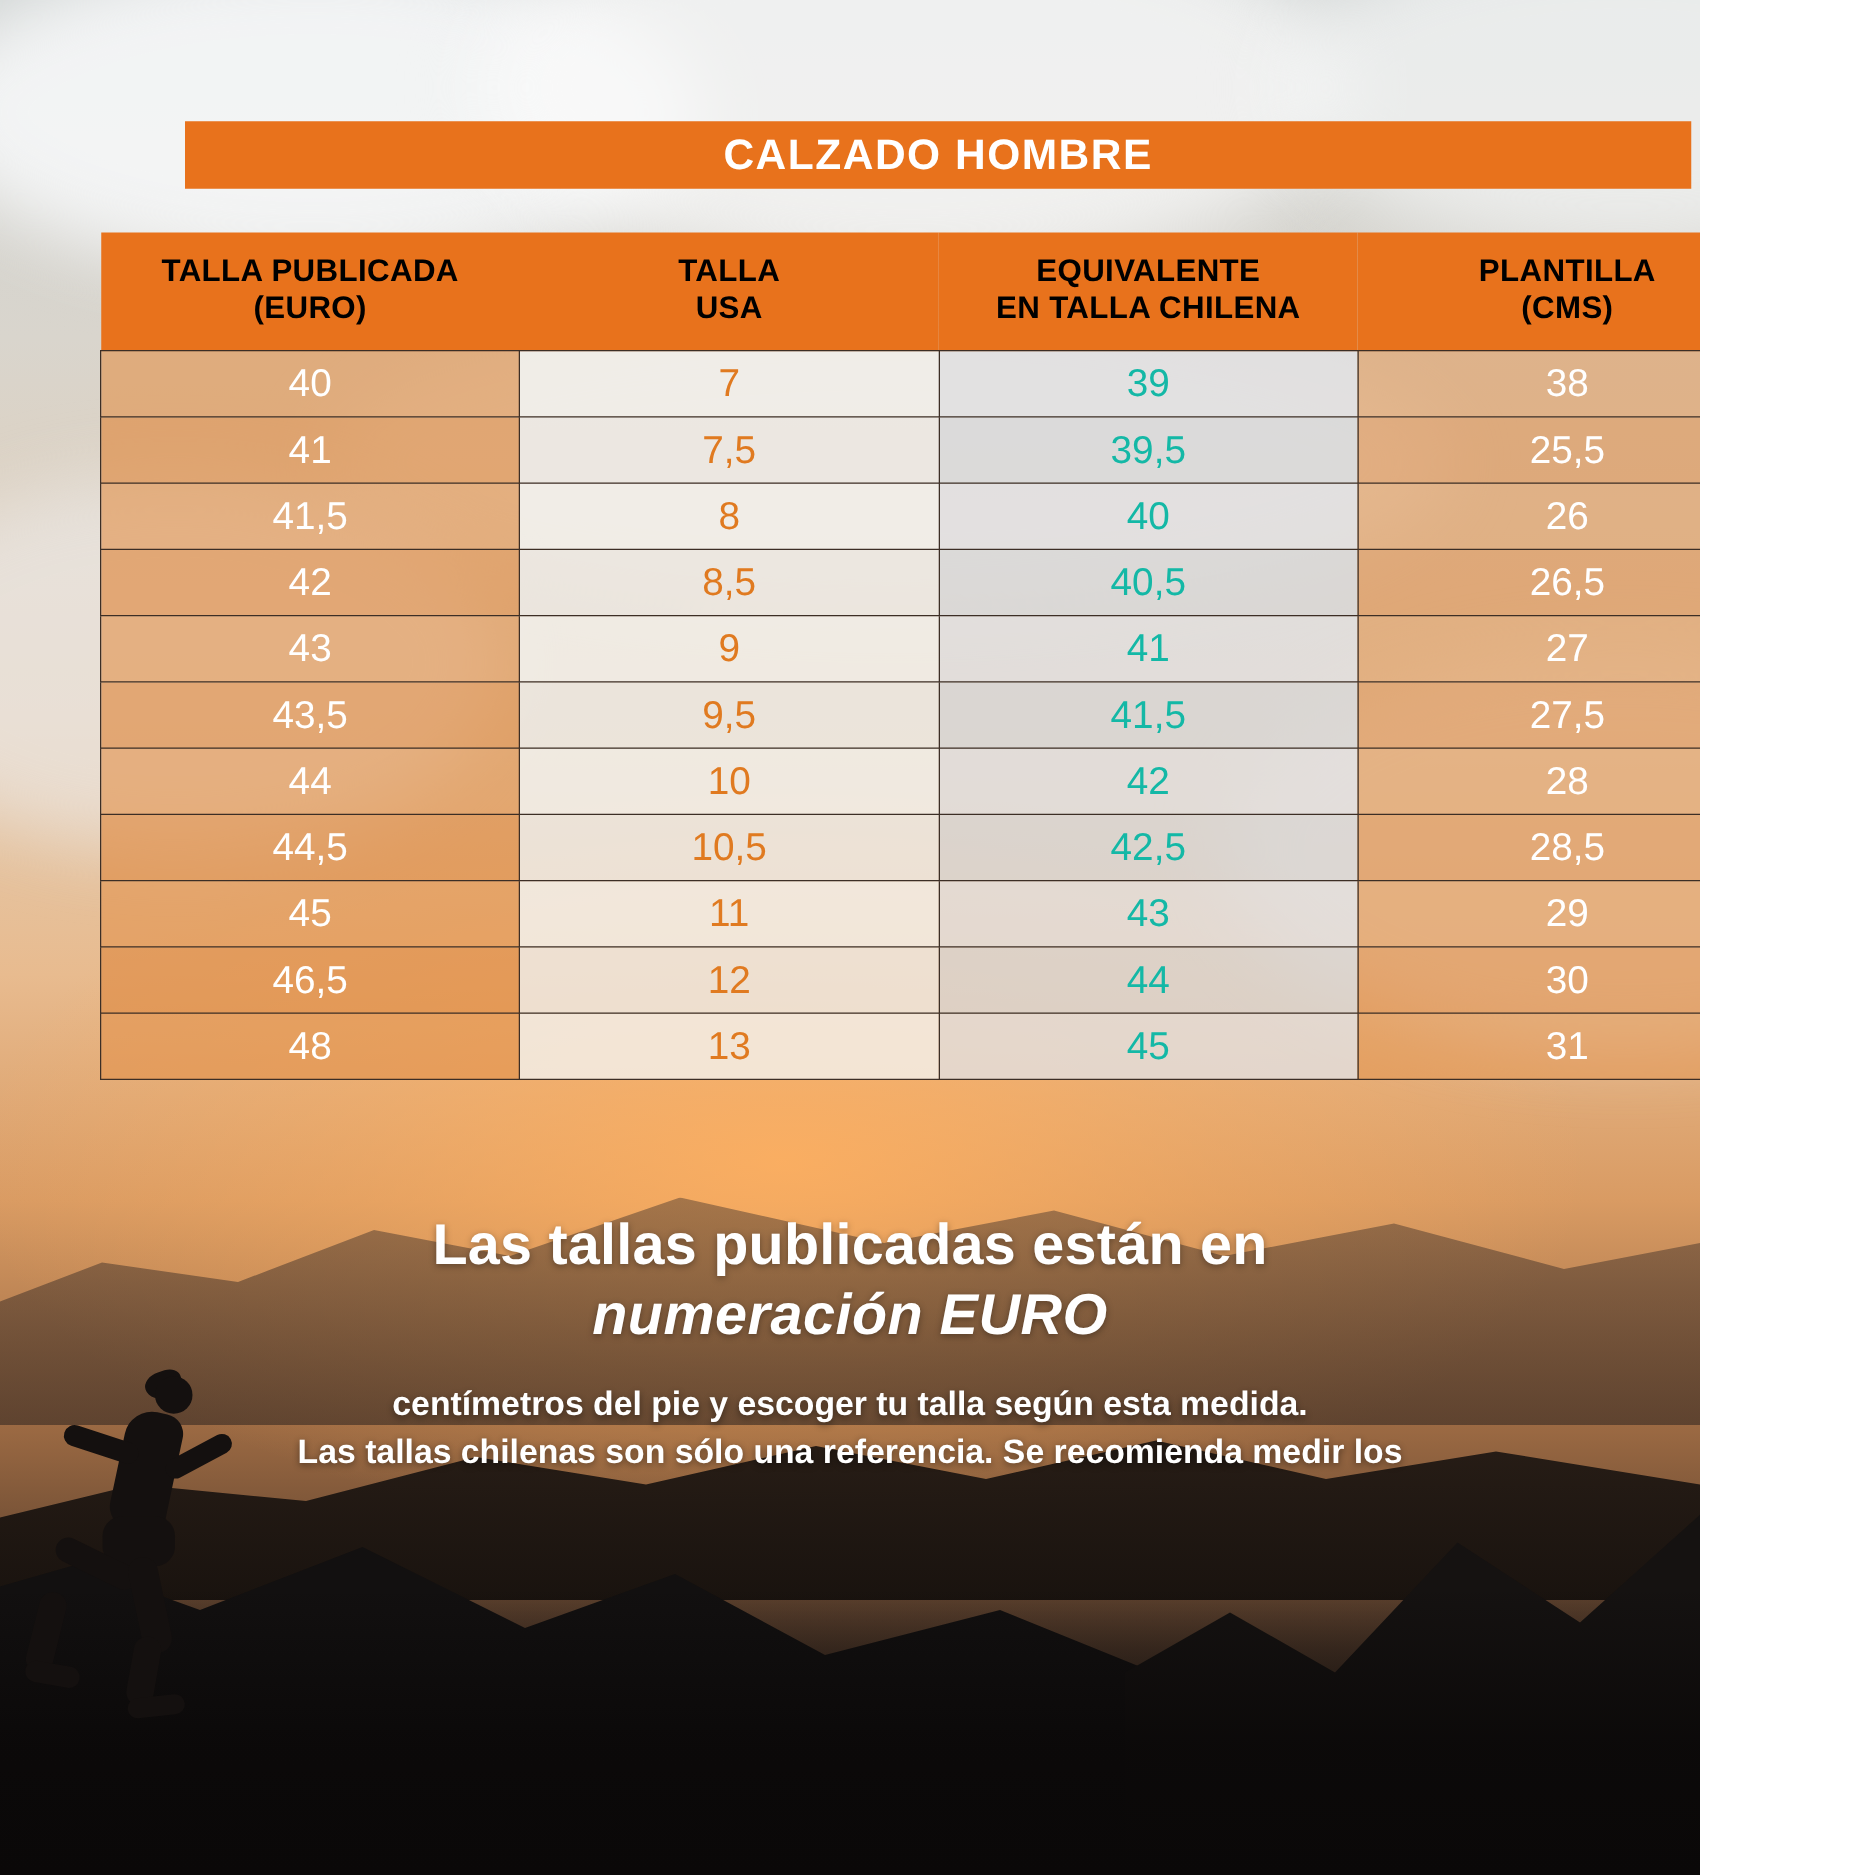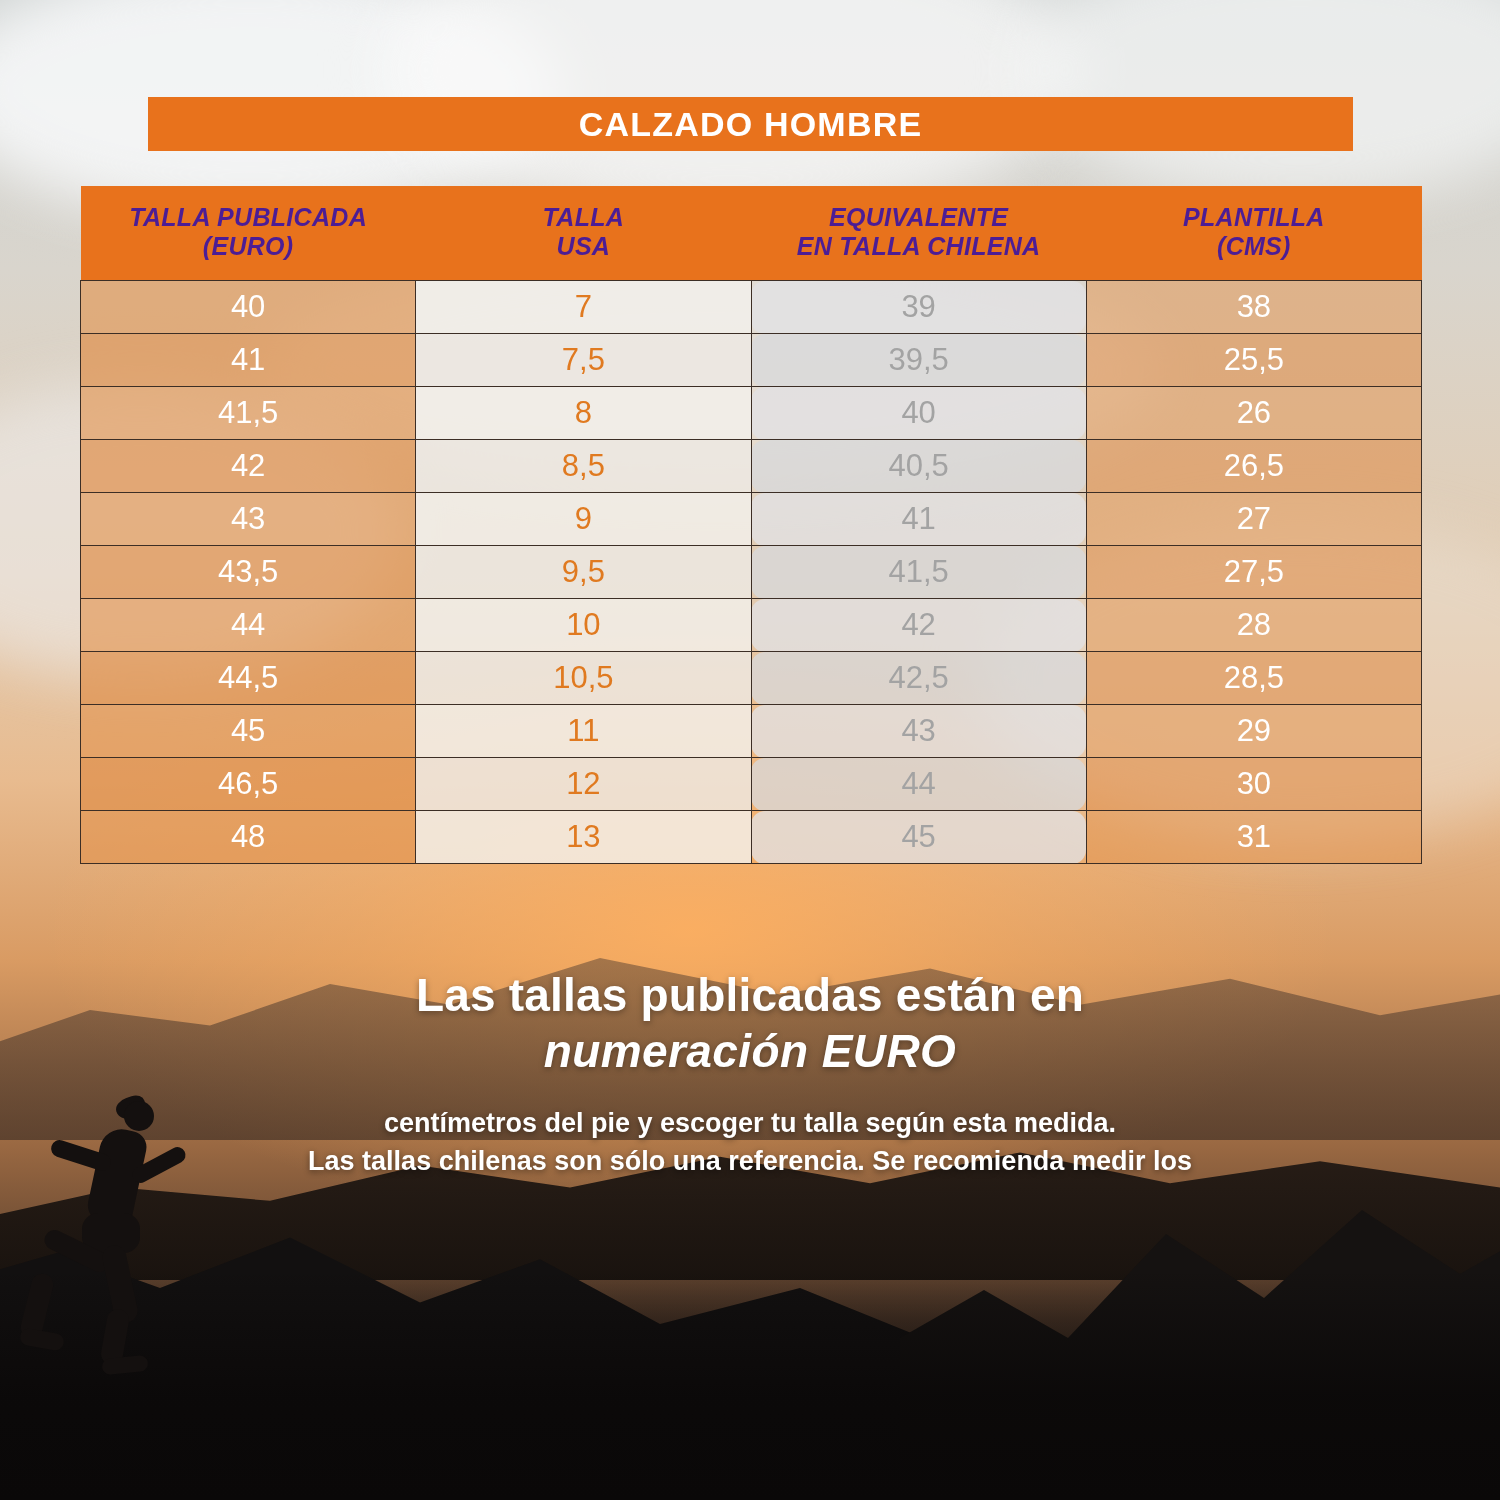--- a/index.html
+++ b/index.html
@@ -6,21 +6,21 @@
     margin: 0;
     padding: 0;
     width: 1500px;
     height: 1500px;
     overflow: hidden;
     font-family: "Liberation Sans", sans-serif;
   }
 
   #page {
     position: relative;
-    width: 1500px;
+    width: 1360px;
     height: 1500px;
     overflow: hidden;
     background: #1b1714;
   }
 
   
   .bg {
     position: absolute;
     inset: 0;
     background:
@@ -143,45 +143,44 @@
   }
 
   table.size-table {
     width: 100%;
     border-collapse: collapse;
     table-layout: fixed;
   }
 
   table.size-table thead th {
     background: #e8721c;
-    color: #4c1d95;
+    color: #000000;
     font-size: 25px;
     font-weight: 700;
     line-height: 1.16;
     padding: 17px 4px 19px;
     text-align: center;
     border: none;
     letter-spacing: 0.3px;
-    font-style: italic;
   }
 
   table.size-table tbody td {
     height: 52px;
     text-align: center;
     font-size: 31px;
     border: 1px solid #3c2e25;
     padding: 0;
     vertical-align: middle;
     margin-left: 38px;
   }
 
   
   .col-euro   { background: rgba(226,147,78,0.62); color: #ffffff; }
   .col-usa    { background: rgba(243,240,236,0.82); color: #e07a20; }
-  .col-chile  { background: rgba(225,226,228,0.78); color: #a3a3a3; border-radius: 14px; }
+  .col-chile  { background: rgba(225,226,228,0.78); color: #14b8a6; }
   .col-cms    { background: rgba(226,147,78,0.52); color: #ffffff; }
 
   tbody tr:nth-child(even) .col-euro  { background: rgba(222,140,70,0.68); }
   tbody tr:nth-child(even) .col-usa   { background: rgba(238,234,229,0.8); }
   tbody tr:nth-child(even) .col-chile { background: rgba(216,217,219,0.76); }
   tbody tr:nth-child(even) .col-cms   { background: rgba(222,140,70,0.58); }
 
   .footer {
     position: absolute;
     left: 0; right: 0;

